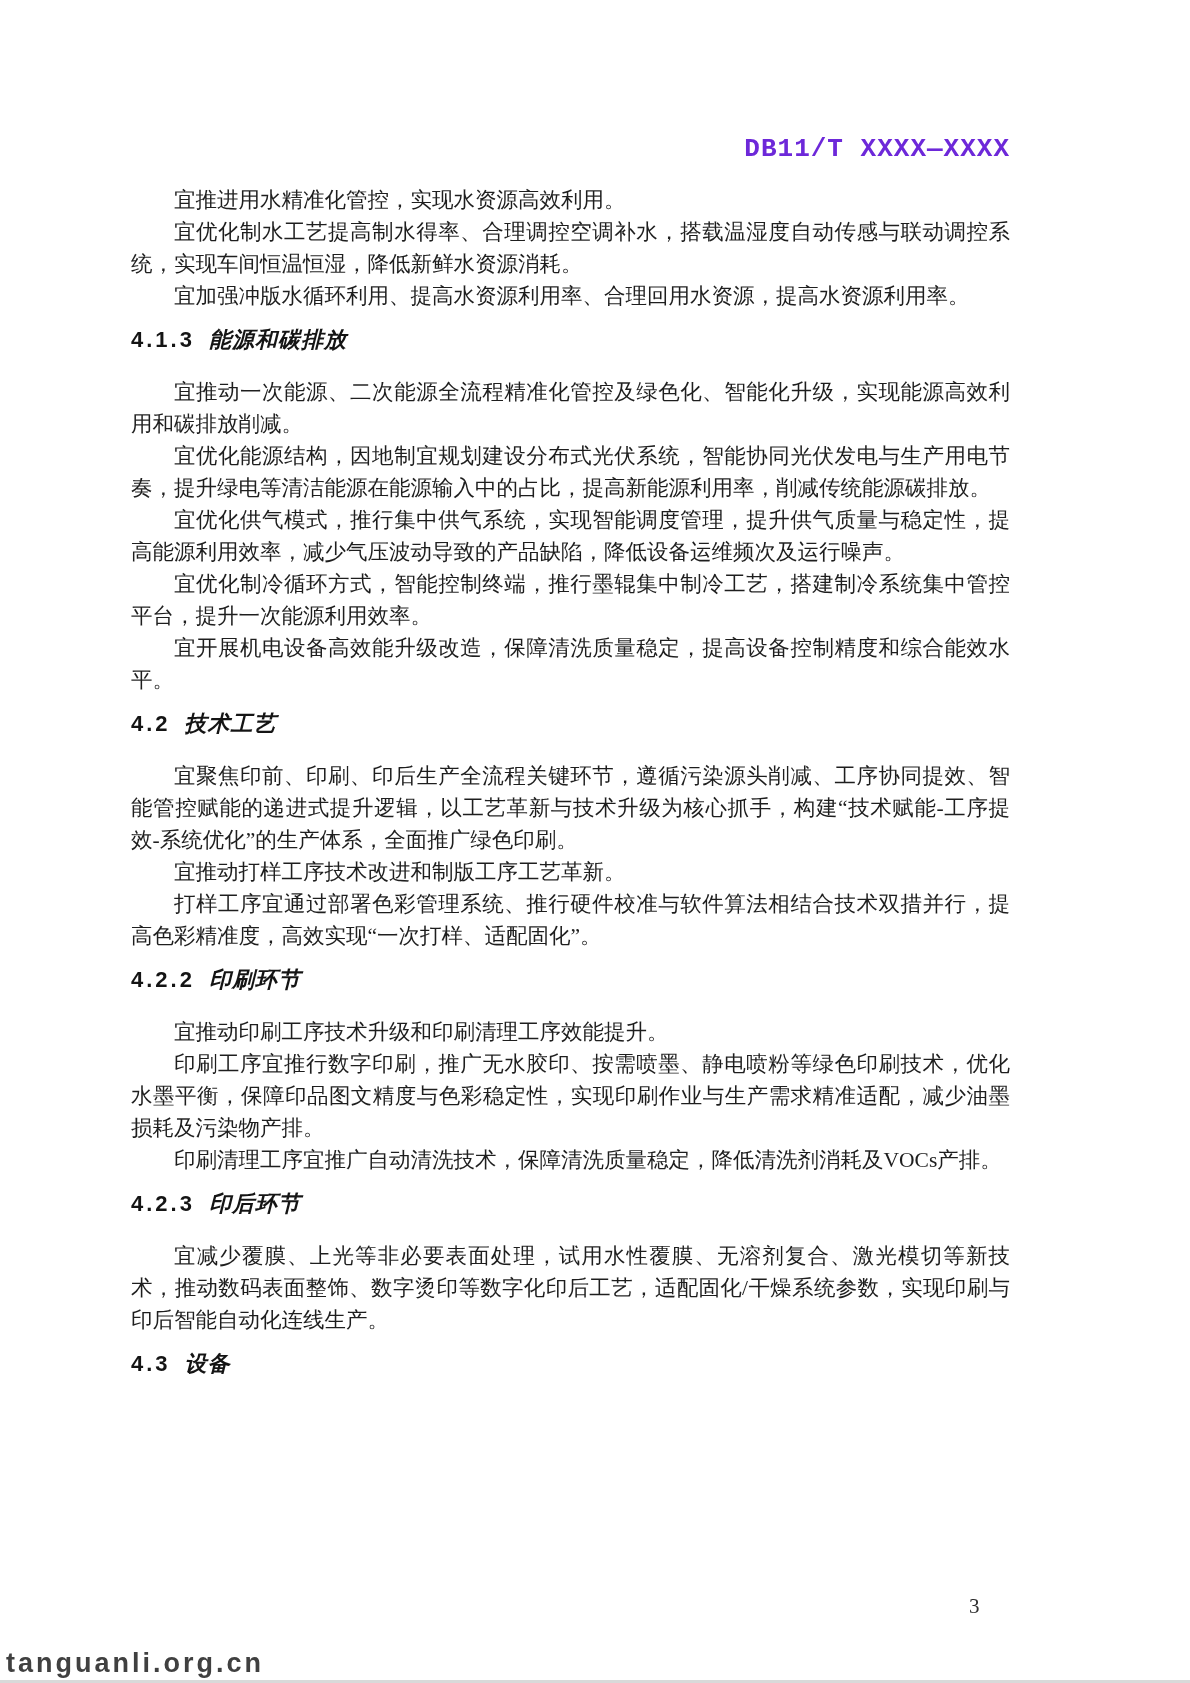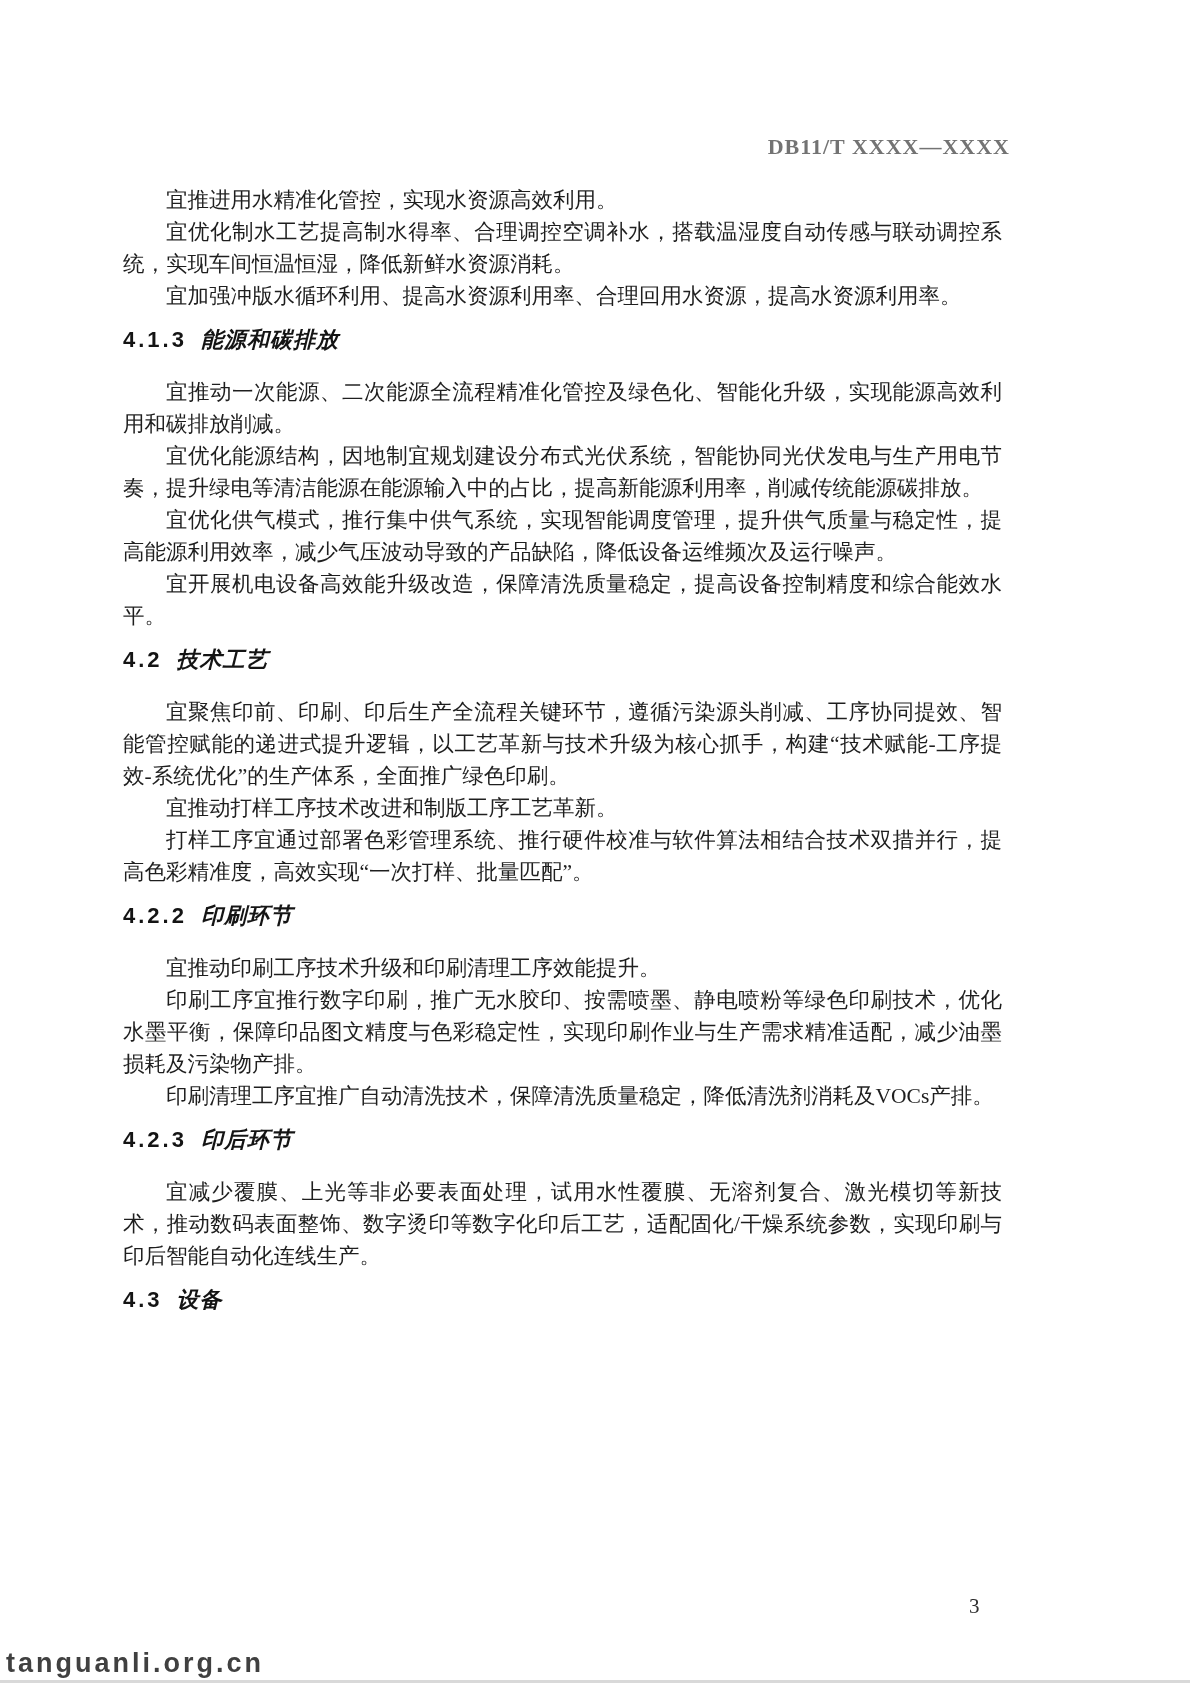--- a/index.html
+++ b/index.html
@@ -17,31 +17,31 @@
     color: #1e1e1e;
   }
   
   .doc-header {
     position: absolute;
     top: 134px;
     right: 180px;
     text-align: right;
   }
   .doc-code {
-    font-family: Liberation Serif, serif;
+    font-family: Liberation Mono, monospace;
     font-weight: 600;
-    font-size: 22px;
+    font-size: 26px;
     letter-spacing: 1px;
-    color: #737373;
+    color: #6d28d9;
     white-space: nowrap;
   }
   
   .doc-body {
     position: absolute;
-    left: 123px;
+    left: 131px;
     top: 184px;
     width: 879px;
   }
   .para {
     margin: 0;
     font-size: 21.5px;
     line-height: 32px;
     text-align: justify;
     text-indent: 2em;
     color: #1e1e1e;
@@ -104,25 +104,26 @@
   </div>
 
   <main class="doc-body">
       <p class="para">宜推进用水精准化管控，实现水资源高效利用。</p>
       <p class="para">宜优化制水工艺提高制水得率、合理调控空调补水，搭载温湿度自动传感与联动调控系统，实现车间恒温恒湿，降低新鲜水资源消耗。</p>
       <p class="para">宜加强冲版水循环利用、提高水资源利用率、合理回用水资源，提高水资源利用率。</p>
       <h3 class="heading"><span class="h-num">4.1.3</span><span class="h-title">能源和碳排放</span></h3>
       <p class="para">宜推动一次能源、二次能源全流程精准化管控及绿色化、智能化升级，实现能源高效利用和碳排放削减。</p>
       <p class="para">宜优化能源结构，因地制宜规划建设分布式光伏系统，智能协同光伏发电与生产用电节奏，提升绿电等清洁能源在能源输入中的占比，提高新能源利用率，削减传统能源碳排放。</p>
       <p class="para">宜优化供气模式，推行集中供气系统，实现智能调度管理，提升供气质量与稳定性，提高能源利用效率，减少气压波动导致的产品缺陷，降低设备运维频次及运行噪声。</p>
+      <p class="para">宜优化制冷循环方式，智能控制终端，推行墨辊集中制冷工艺，搭建制冷系统集中管控平台，提升一次能源利用效率。</p>
       <p class="para">宜开展机电设备高效能升级改造，保障清洗质量稳定，提高设备控制精度和综合能效水平。</p>
       <h3 class="heading"><span class="h-num">4.2</span><span class="h-title">技术工艺</span></h3>
       <p class="para">宜聚焦印前、印刷、印后生产全流程关键环节，遵循污染源头削减、工序协同提效、智能管控赋能的递进式提升逻辑，以工艺革新与技术升级为核心抓手，构建“技术赋能-工序提效-系统优化”的生产体系，全面推广绿色印刷。</p>
       <p class="para">宜推动打样工序技术改进和制版工序工艺革新。</p>
-      <p class="para">打样工序宜通过部署色彩管理系统、推行硬件校准与软件算法相结合技术双措并行，提高色彩精准度，高效实现“一次打样、批量匹配”。</p>
+      <p class="para">打样工序宜通过部署色彩管理系统、推行硬件校准与软件算法相结合技术双措并行，提高色彩精准度，高效实现“一次打样、适配固化”。</p>
       <h3 class="heading"><span class="h-num">4.2.2</span><span class="h-title">印刷环节</span></h3>
       <p class="para">宜推动印刷工序技术升级和印刷清理工序效能提升。</p>
       <p class="para">印刷工序宜推行数字印刷，推广无水胶印、按需喷墨、静电喷粉等绿色印刷技术，优化水墨平衡，保障印品图文精度与色彩稳定性，实现印刷作业与生产需求精准适配，减少油墨损耗及污染物产排。</p>
       <p class="para">印刷清理工序宜推广自动清洗技术，保障清洗质量稳定，降低清洗剂消耗及VOCs产排。</p>
       <h3 class="heading"><span class="h-num">4.2.3</span><span class="h-title">印后环节</span></h3>
       <p class="para">宜减少覆膜、上光等非必要表面处理，试用水性覆膜、无溶剂复合、激光模切等新技术，推动数码表面整饰、数字烫印等数字化印后工艺，适配固化/干燥系统参数，实现印刷与印后智能自动化连线生产。</p>
       <h3 class="heading"><span class="h-num">4.3</span><span class="h-title">设备</span></h3>
     </main>
 
   <div class="page-number">3</div>

